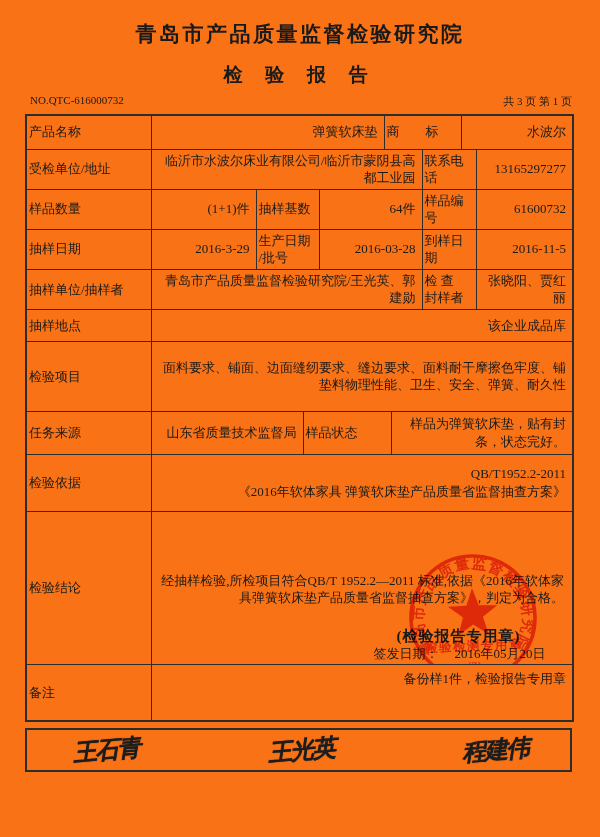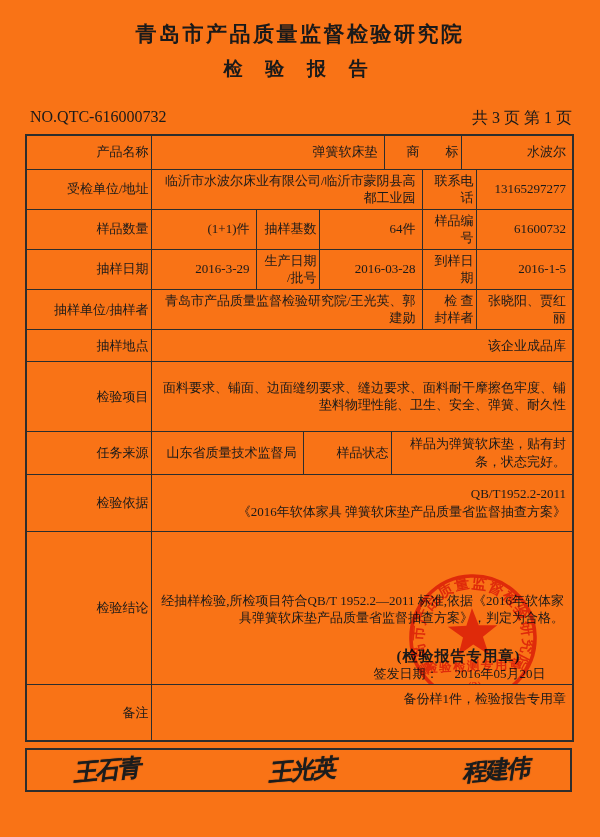--- a/index.html
+++ b/index.html
@@ -8,42 +8,42 @@
     position:relative;
     width:600px; height:837px;
     margin:0 auto;
     background:#f97316;
     color:#1a1a1a;
     font-family:"Liberation Serif","DejaVu Serif",serif;
     overflow:hidden;
   }
   .header { text-align:center; padding-top:20px; }
   .org-name { font-size:21px; font-weight:bold; letter-spacing:2.5px; }
-  .report-title { font-size:19px; font-weight:bold; letter-spacing:9px; margin-top:8px; }
+  .report-title { font-size:19px; font-weight:bold; letter-spacing:9px; margin-top:14px; }
   .meta-row {
     display:flex; justify-content:space-between;
-    margin:26px 28px 5px 30px;
-    font-size:16px;
+    margin:6px 28px 5px 30px;
+    font-size:11px;
   }
   .report-table {
     border-collapse:collapse;
     table-layout:fixed;
     width:547px;
     margin-left:25px;
     font-size:13px;
   }
   .report-table td {
     border:1px solid #2d2d2d;
     vertical-align:middle;
     padding:2px 6px;
     line-height:1.35;
     overflow:hidden;
   }
   .report-table { border:2px solid #2d2d2d; }
-  td.lbl { text-align:right; white-space:pre-line; padding:2px 2px; }
+  td.lbl { text-align:left; white-space:pre-line; padding:2px 2px; }
   td.val { text-align:right; }
   td.top { vertical-align:top; padding-top:5px; }
   .pre { white-space:pre-line; }
   .conclusion-cell { position:relative; vertical-align:top; }
   .conclusion-text { padding:3px 2px 0 1px; }
   .seal-note { position:absolute; left:245px; top:114px; font-size:15px; letter-spacing:1px;font-weight:bold; }
   .issue-line { position:absolute; left:222px; top:133px; font-size:13px; }
   .issue-date { margin-left:16px; }
   .stamp {
     position:absolute; left:253px; top:38px;
@@ -129,21 +129,21 @@
       <td class="val">61600732</td>
     </tr>
 
     <tr style="height:35px">
       <td class="lbl">抽样日期</td>
       <td class="val">2016-3-29</td>
       <td class="lbl" colspan="2">生产日期
 /批号</td>
       <td class="val" colspan="3">2016-03-28</td>
       <td class="lbl" colspan="2">到样日期</td>
-      <td class="val">2016-1-5</td>
+      <td class="val">2016-11-5</td>
     </tr>
 
     <tr style="height:35px">
       <td class="lbl">抽样单位/抽样者</td>
       <td class="val" colspan="6">青岛市产品质量监督检验研究院/王光英、郭建勋</td>
       <td class="lbl" colspan="2">检 查
 封样者</td>
       <td class="val">张晓阳、贾红丽</td>
     </tr>
 

